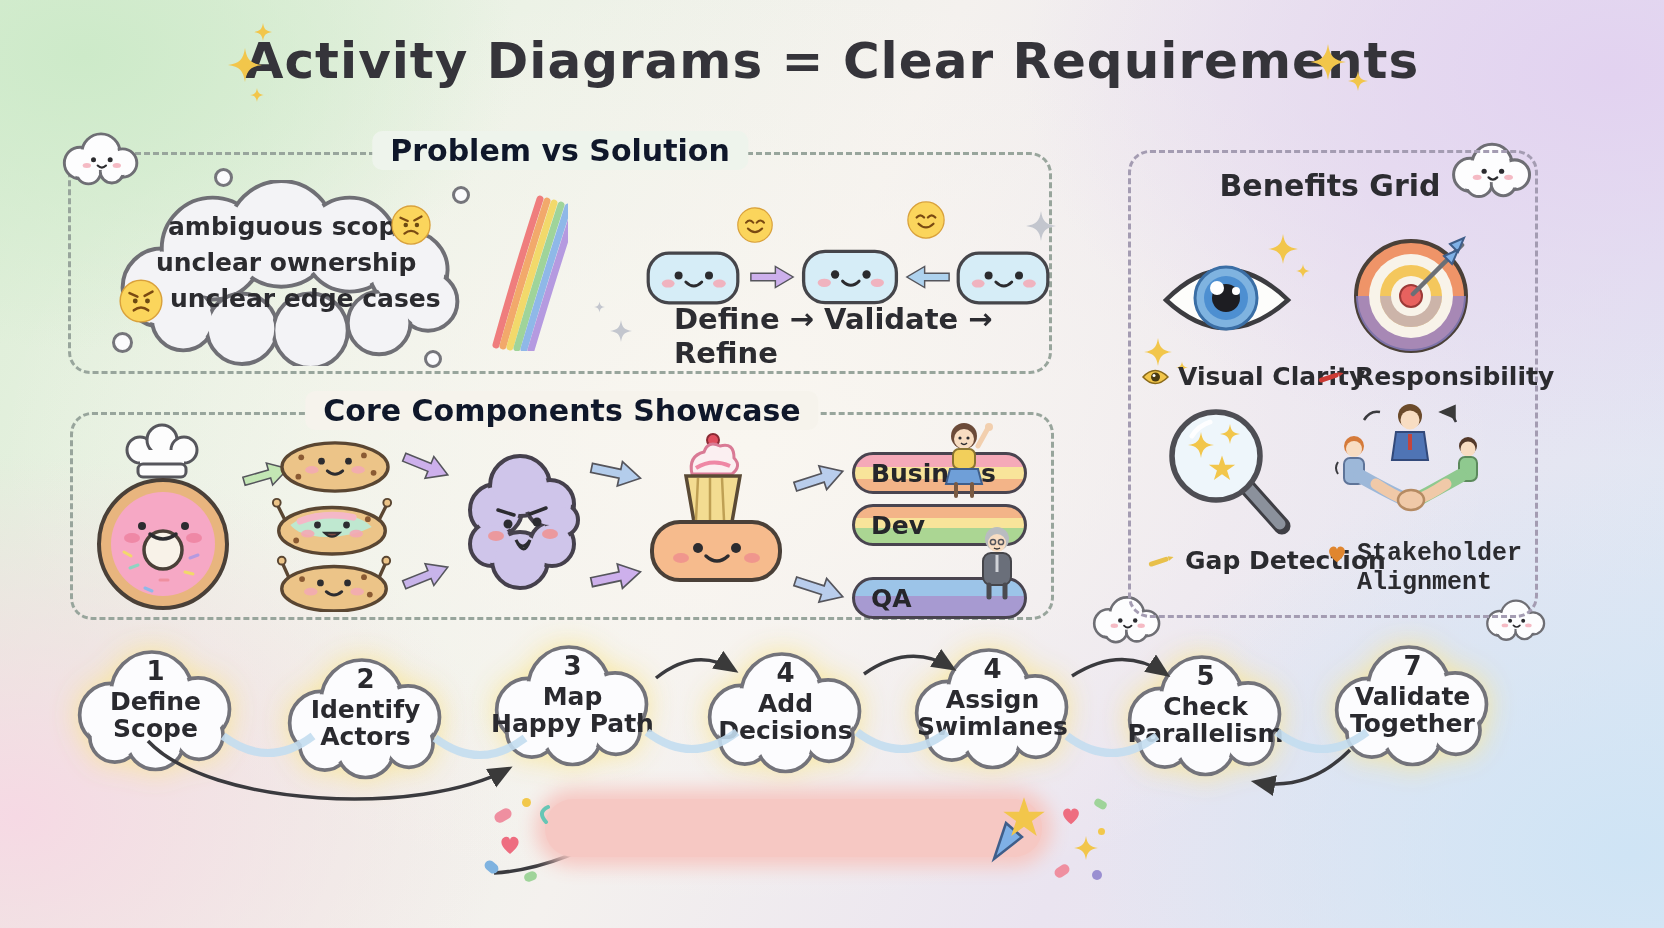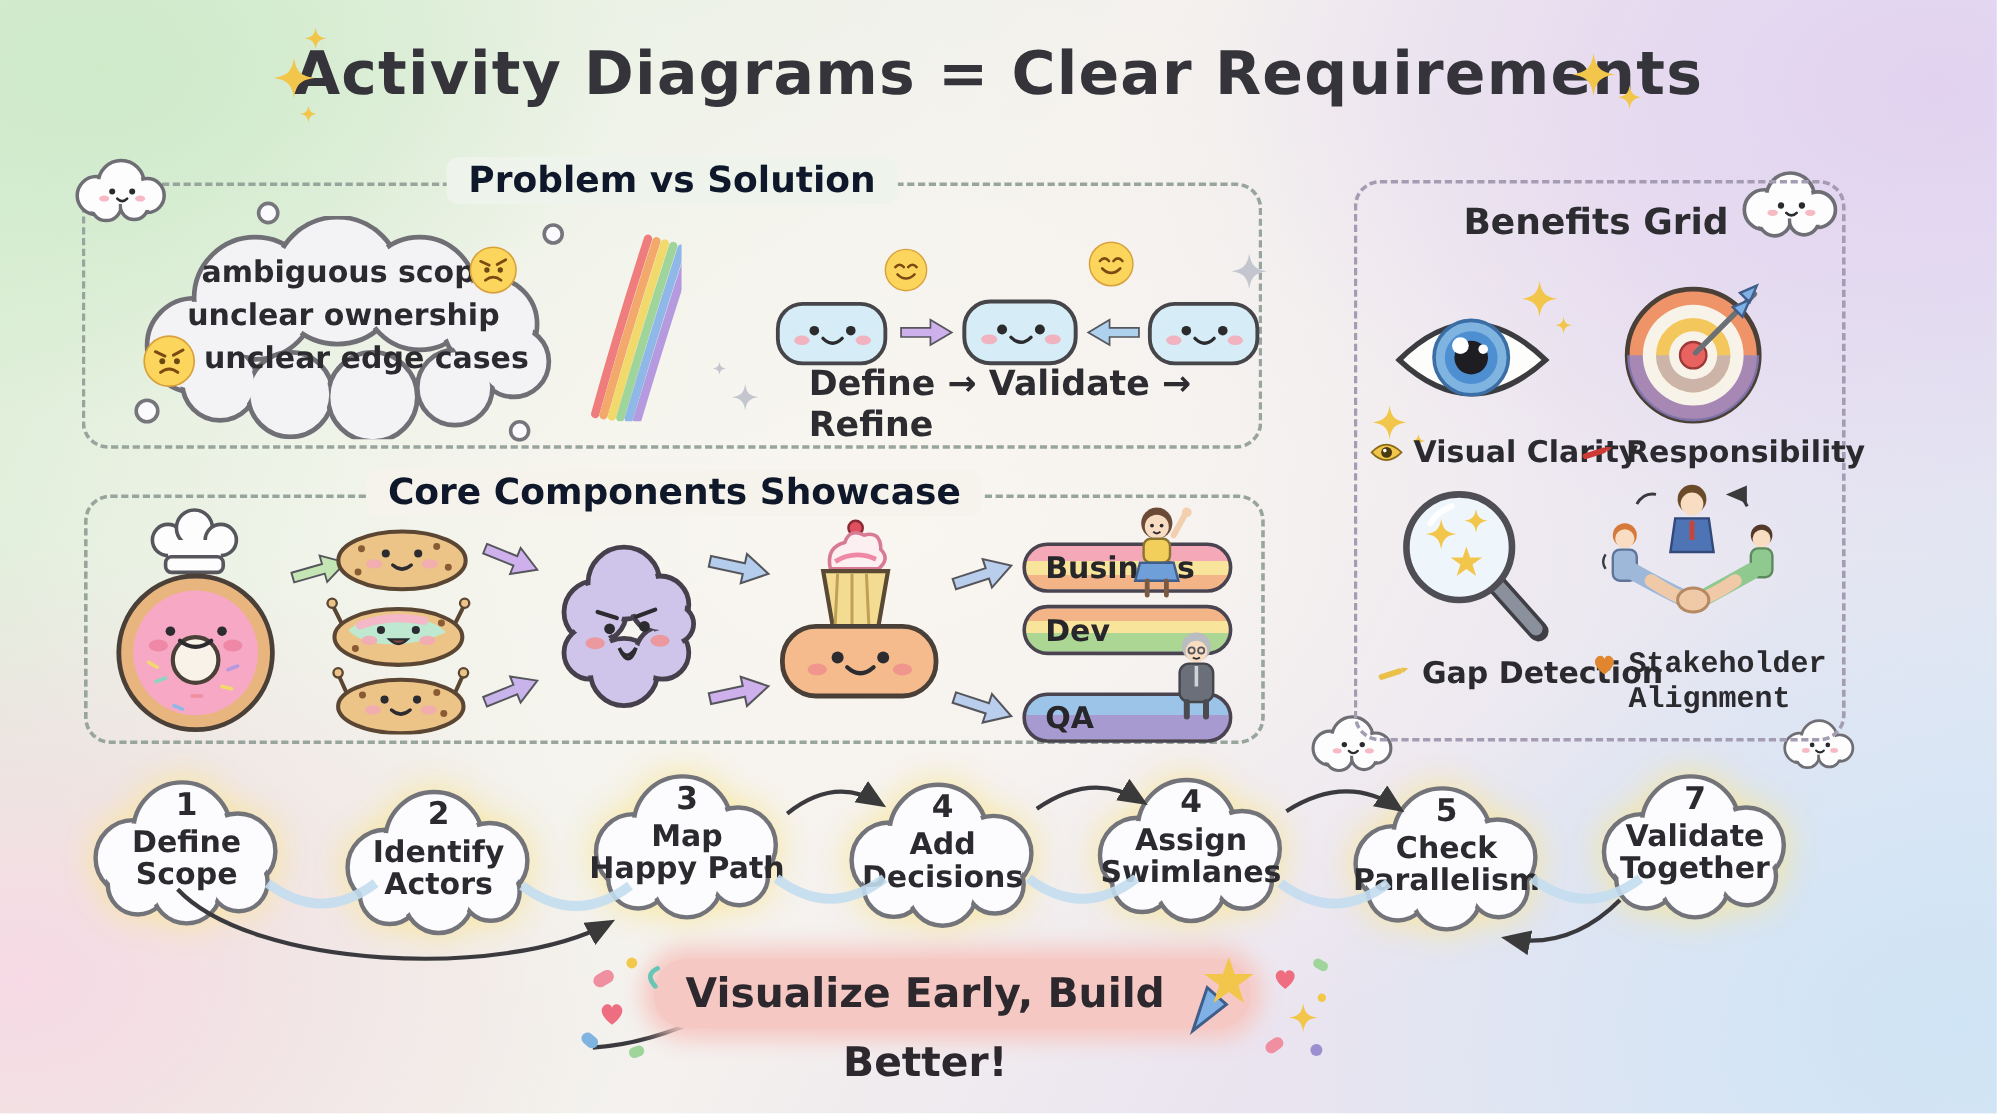--- a/index.html
+++ b/index.html
@@ -635,21 +635,20 @@
     <path d="M6,36 Q52,4 94,30" fill="none" stroke="#3a3a3e" stroke-width="3.5" marker-end="url(#ah)"></path>
   </svg>
   <svg class="abs" style="left:1066px;top:642px" width="108" height="52">
     <path d="M6,34 Q56,2 100,32" fill="none" stroke="#3a3a3e" stroke-width="3.5" marker-end="url(#ah)"></path>
   </svg>
   <svg class="abs" style="left:1246px;top:744px" width="112" height="56">
     <path d="M104,6 Q62,48 10,38" fill="none" stroke="#3a3a3e" stroke-width="3.5" marker-end="url(#ah)"></path>
   </svg>
 
   <div class="abs banner-band"></div>
-  <div class="abs banner-text">Visualize Early, Build Better!</div>
   <svg class="abs" style="left:988px;top:793px" width="62" height="72" viewBox="0 0 62 72">
     <path d="M18,30 L6,66 L34,44 Z" fill="#7fb0e6" stroke="#3f5e8a" stroke-width="2.5"></path>
     <use href="#sym-star5" x="14" y="2" width="44" height="44" fill="#f2c64b"></use>
   </svg>
 
   <div class="abs" style="left:494px;top:810px;width:18px;height:11px;border-radius:6px;background:#ef8fa0;transform:rotate(-30deg)"></div>
   <div class="abs" style="left:522px;top:798px;width:9px;height:9px;border-radius:50%;background:#f2c84b"></div>
   <svg class="abs" style="left:534px;top:804px" width="18" height="20">
       <path d="M14,3 Q3,8 12,18" stroke="#67c6b5" stroke-width="4" fill="none" stroke-linecap="round"></path>
     </svg>

